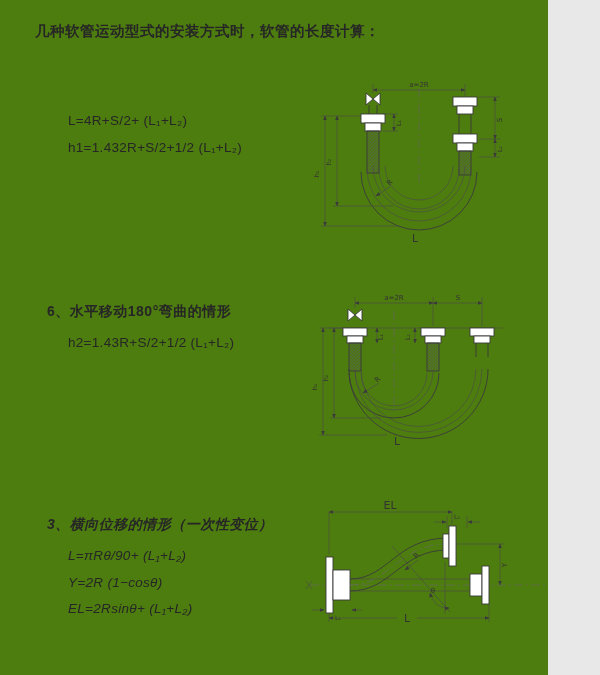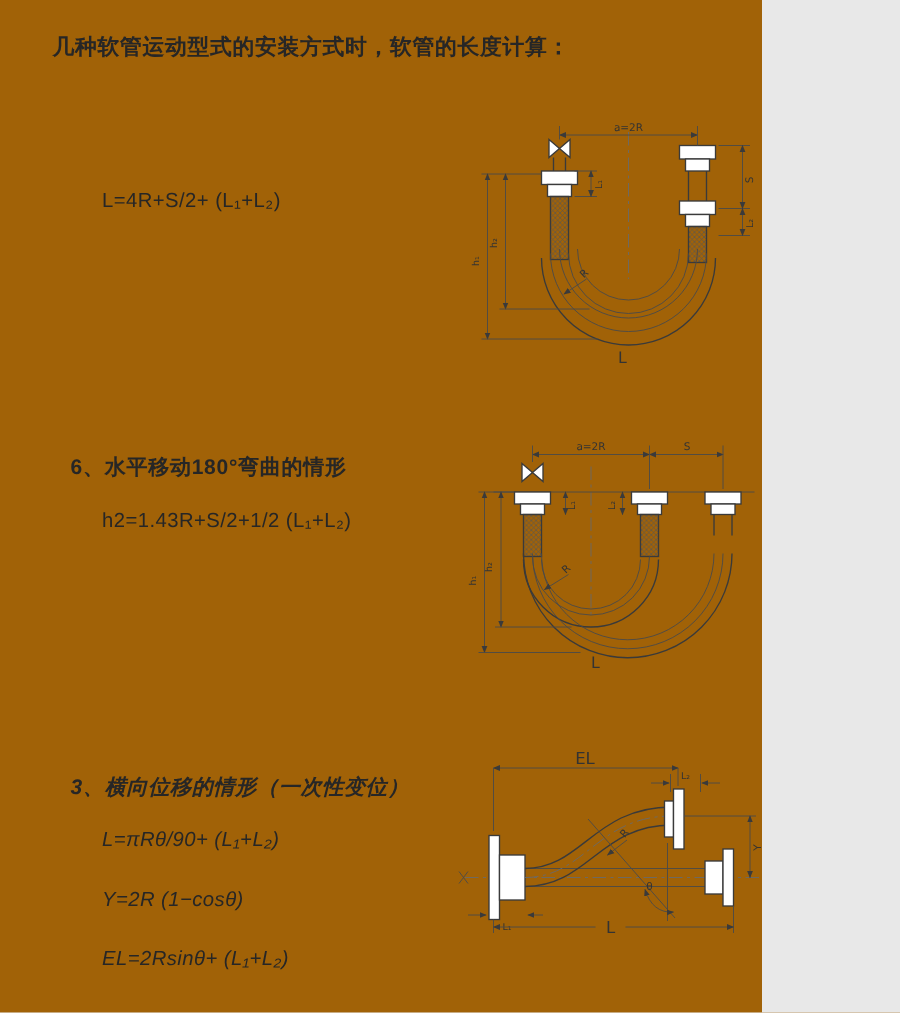--- a/index.html
+++ b/index.html
@@ -1,21 +1,21 @@
 <!DOCTYPE html>
 <html><head>
 <meta charset="utf-8">
 <style>
   html,body{margin:0;padding:0;background:#e8e8e8;}
-  #page{position:relative;width:508px;height:675px;background:#a16207;overflow:hidden;
-        font-family:"Liberation Sans","DejaVu Sans",sans-serif;color:#262626;}
+  #page{position:relative;width:508px;height:675px;background:#4d7c0f;overflow:hidden;
+        font-family:"Liberation Sans","DejaVu Sans",sans-serif;color:#262626;padding-left:40px;}
   .title{position:absolute;left:35px;top:22px;font-size:14.5px;font-weight:bold;letter-spacing:.5px;}
   .section{position:absolute;left:47px;}
   .sec-head{font-size:14px;font-weight:bold;letter-spacing:.5px;margin:0 0 9px 0;}
-  .formula{font-size:13.5px;margin:13px 0 0 21px;line-height:26.5px;letter-spacing:.3px;}
+  .formula{font-size:13.5px;margin:0 0 0 21px;line-height:26.5px;letter-spacing:.3px;}
   .diag{position:absolute;}
   svg text{font-family:"DejaVu Sans","Liberation Sans",sans-serif;fill:#333;}
   .ln{stroke:#3a3a3a;stroke-width:0.9;fill:none;}
   .thin{stroke:#4a4a4a;stroke-width:0.6;fill:none;}
   .dim{stroke:#4a4a4a;stroke-width:0.6;fill:none;}
   .cl{stroke:#6a6a6a;stroke-width:0.6;fill:none;stroke-dasharray:9 3 2 3;}
   .fl{fill:#ffffff;stroke:#3a3a3a;stroke-width:0.9;}
   .hat{fill:url(#hatch);stroke:#3a3a3a;stroke-width:0.9;}
   .lbl{font-size:7px;}
   .lbl-s{font-size:6.3px;}
@@ -23,20 +23,21 @@
 </style>
 </head>
 <body>
 
 <div id="page">
 
   <div class="title">几种软管运动型式的安装方式时，软管的长度计算：</div>
 
   <div class="section" style="top:108px;">
     <p class="formula">L=4R+S/2+ (L₁+L₂)</p>
+    <p class="formula">h1=1.432R+S/2+1/2 (L₁+L₂)</p>
   </div>
 
   <div class="section" style="top:303px;">
     <p class="sec-head">6、水平移动180°弯曲的情形</p>
     <p class="formula">h2=1.43R+S/2+1/2 (L₁+L₂)</p>
   </div>
 
   <div class="section" style="top:516px;font-style:italic;">
     <p class="sec-head">3、横向位移的情形（一次性变位）</p>
     <p class="formula">L=πRθ/90+ (L₁+L₂)</p>

